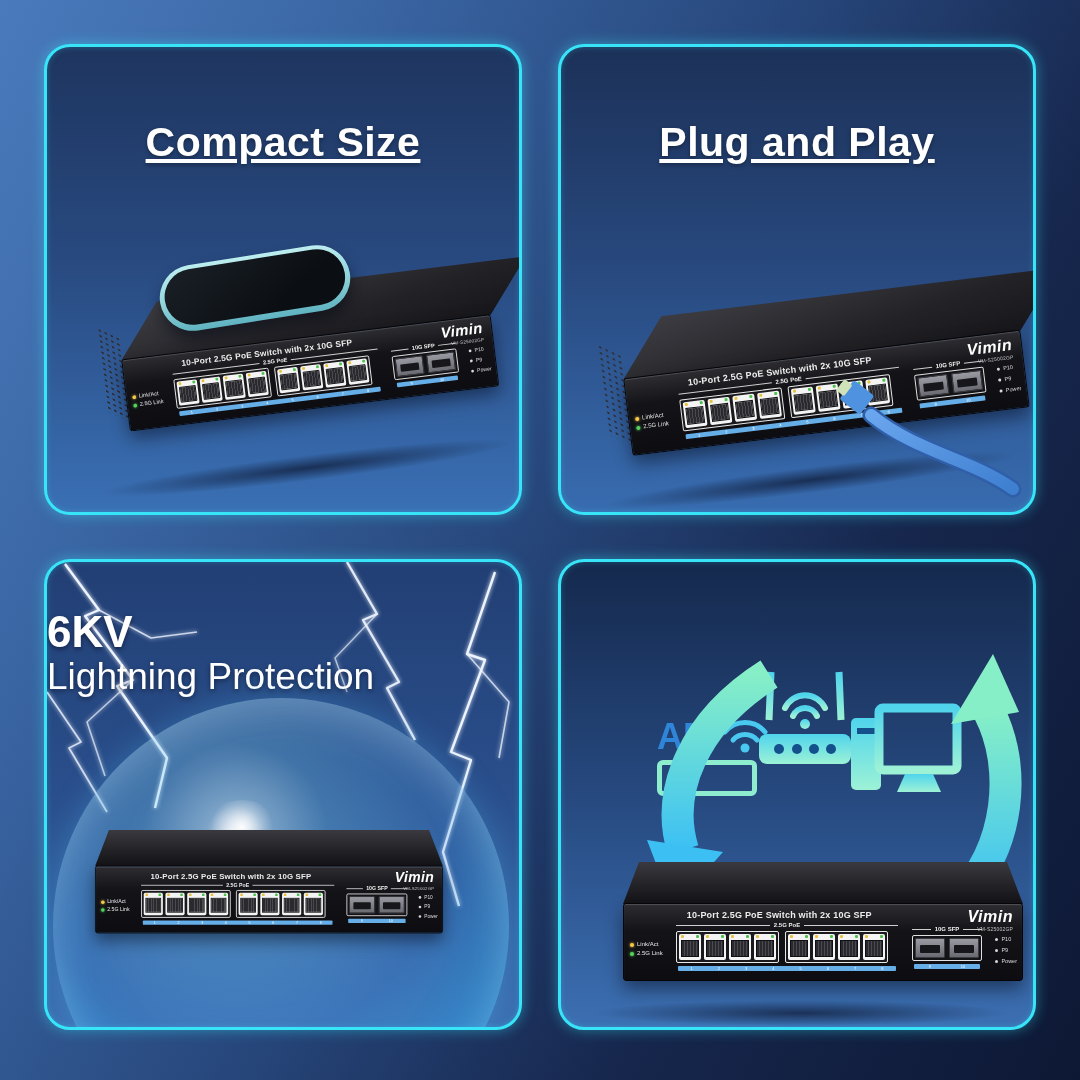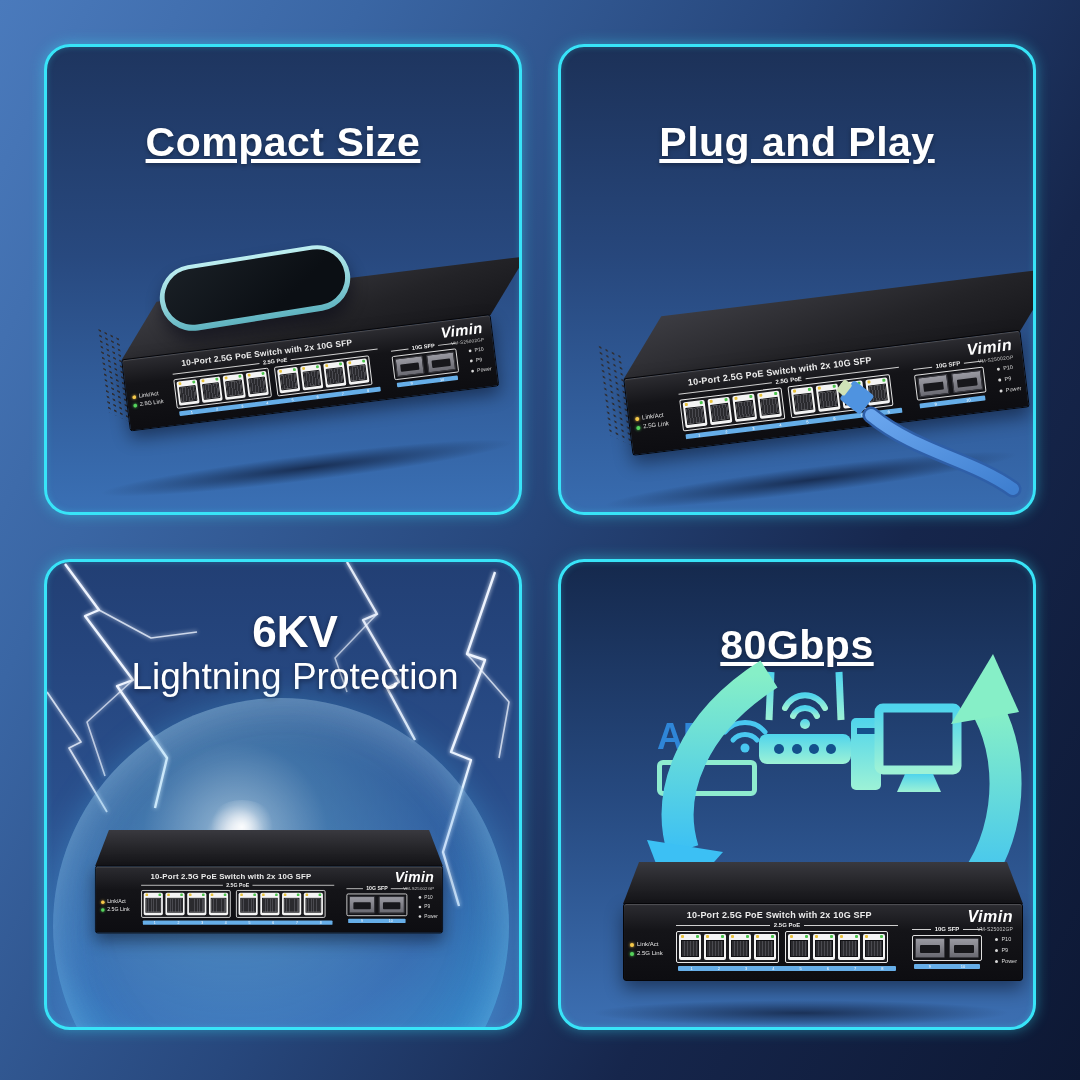--- a/index.html
+++ b/index.html
@@ -9,21 +9,21 @@
   
   .panel{position:absolute;width:478px;height:471px;border-radius:26px;
     border:3px solid #38e4f8;box-shadow:0 0 14px rgba(56,228,248,.45), inset 0 0 6px rgba(56,228,248,.25);
     overflow:hidden;}
   .panel-tl{left:44px;top:44px;background:linear-gradient(180deg,#1e355f 0%,#28497f 45%,#3a70b5 100%);}
   .panel-tr{left:558px;top:44px;background:linear-gradient(180deg,#1c3158 0%,#27477c 45%,#386cb0 100%);}
   .panel-bl{left:44px;top:559px;background:linear-gradient(180deg,#223f74 0%,#2a4f8c 50%,#3c6fb2 100%);}
   .panel-br{left:558px;top:559px;background:linear-gradient(180deg,#15294d 0%,#26497f 50%,#3c6fb2 100%);}
   .panel-title{position:absolute;top:72px;left:0;width:100%;text-align:center;color:#fff;
     font-size:41px;font-weight:bold;letter-spacing:.5px;margin:0;text-shadow:0 2px 4px rgba(0,0,0,.35);text-decoration:underline;}
-  .panel-bl .title-wrap{position:absolute;top:46px;left:12px;width:100%;text-align:center;color:#fff;
+  .panel-bl .title-wrap{position:absolute;top:46px;left:0;width:100%;text-align:left;color:#fff;
     text-shadow:0 2px 5px rgba(0,0,20,.5);}
   .title-bold{font-size:44px;font-weight:bold;line-height:1.1;}
   .title-rest{font-size:37px;font-weight:400;line-height:1.15;}
   
   .sw{position:absolute;width:400px;}
   .sw-topface{height:42px;background:linear-gradient(180deg,#39393f 0%,#232327 55%,#141418 100%);
     clip-path:polygon(4% 0,96% 0,100% 100%,0 100%);margin-bottom:-1px;}
   .sw.angled{transform:rotate(-7deg);}
   .sw.angled .sw-topface{height:58px;transform:skewX(-38deg);transform-origin:bottom left;
     clip-path:none;background:linear-gradient(165deg,#3c3c42 0%,#232327 60%,#17171b 100%);}
@@ -445,21 +445,20 @@
             <div class="sw-led-row">
               <span class="dot dot-w"></span>
               <span>Power</span>
             </div>
           </div>
         </div>
       </div>
   </section>
 
   <section class="panel panel-br">
-    <h2 class="panel-title" style="top:60px;">80Gbps</h2>
 
     <div class="devices">
       <div class="ap-icon">
         <span class="ap-text">AP</span>
         <div class="ap-box"></div>
       </div>
       <svg class="icon-svg ap-wifi" width="52" height="42" viewBox="0 0 52 42">
         <g stroke="#49c8f0" stroke-width="5" fill="none" stroke-linecap="round">
           <path d="M6 22 A26 26 0 0 1 46 22"></path>
           <path d="M14 30 A16 16 0 0 1 38 30"></path>

